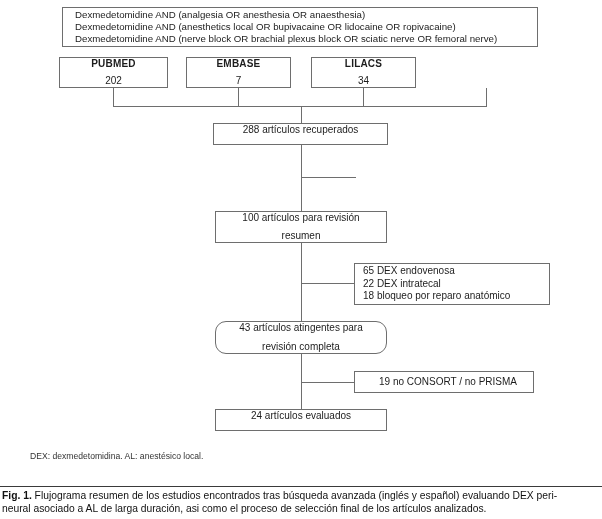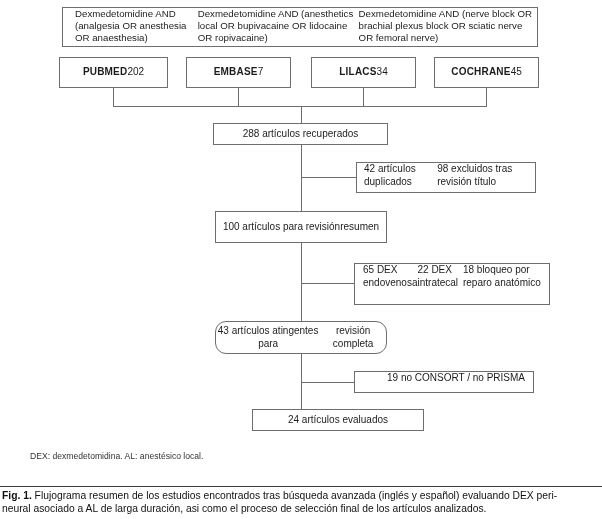--- a/index.html
+++ b/index.html
@@ -19,28 +19,28 @@
   .box {
     position: absolute;
     border: 1px solid #6e6e6e;
     background: #ffffff;
     font-size: 10px;
     line-height: 12.5px;
     color: #1c1c1c;
   }
   .box.center {
     display: flex;
-    flex-direction: row;
+    flex-direction: column;
     align-items: center;
-    justify-content: center;
+    justify-content: space-between;
     text-align: center;
   }
   .box.leftalign {
     display: flex;
-    flex-direction: row;
+    flex-direction: column;
     justify-content: center;
     text-align: left;
   }
   .query-box {
     left: 62px; top: 7px; width: 476px; height: 40px;
     padding-left: 12px;
     font-size: 9.7px;
     line-height: 12.2px;
   }
   .db-box { top: 57px; height: 31px; }
@@ -88,43 +88,35 @@
     <div class="db-count">202</div>
   </div>
   <div class="box center db-box" style="left:186px; width:105px;">
     <div class="db-name">EMBASE</div>
     <div class="db-count">7</div>
   </div>
   <div class="box center db-box" style="left:311px; width:105px;">
     <div class="db-name">LILACS</div>
     <div class="db-count">34</div>
   </div>
-  <div class="box center db-box" style="left:434px; width:105px;">
-    <div class="db-name">COCHRANE</div>
-    <div class="db-count">45</div>
-  </div>
 
   <div class="line" style="left:113px; top:88px; width:1px; height:18px;"></div>
   <div class="line" style="left:238px; top:88px; width:1px; height:18px;"></div>
   <div class="line" style="left:363px; top:88px; width:1px; height:18px;"></div>
   <div class="line" style="left:486px; top:88px; width:1px; height:18px;"></div>
   <div class="line" style="left:113px; top:106px; width:374px; height:1px;"></div>
   <div class="line" style="left:301px; top:106px; width:1px; height:17px;"></div>
 
   <div class="box center" style="left:213px; top:123px; width:175px; height:22px;">
     <div>288 artículos recuperados</div>
   </div>
 
   <div class="line" style="left:301px; top:145px; width:1px; height:66px;"></div>
   <div class="line" style="left:301px; top:177px; width:55px; height:1px;"></div>
 
-  <div class="box leftalign" style="left:356px; top:162px; width:180px; height:31px; padding-left:7px;">
-    <div>42 artículos duplicados</div>
-    <div>98 excluidos tras revisión título</div>
-  </div>
 
   <div class="box center" style="left:215px; top:211px; width:172px; height:32px;">
     <div>100 artículos para revisión</div>
     <div>resumen</div>
   </div>
 
   <div class="line" style="left:301px; top:243px; width:1px; height:78px;"></div>
   <div class="line" style="left:301px; top:283px; width:53px; height:1px;"></div>
 
   <div class="box leftalign" style="left:354px; top:263px; width:196px; height:42px; padding-left:8px;">
@@ -138,21 +130,21 @@
     <div>revisión completa</div>
   </div>
 
   <div class="line" style="left:301px; top:354px; width:1px; height:55px;"></div>
   <div class="line" style="left:301px; top:382px; width:53px; height:1px;"></div>
 
   <div class="box leftalign" style="left:354px; top:371px; width:180px; height:22px; padding-left:24px;">
     <div>19 no CONSORT / no PRISMA</div>
   </div>
 
-  <div class="box center" style="left:215px; top:409px; width:172px; height:22px;margin-left:37px;">
+  <div class="box center" style="left:215px; top:409px; width:172px; height:22px;">
     <div>24 artículos evaluados</div>
   </div>
 
   <div class="footnote">DEX: dexmedetomidina. AL: anestésico local.</div>
 
   <div class="caption-rule"></div>
   <div class="caption">
     <div><b>Fig. 1.</b><span> Flujograma resumen de los estudios encontrados tras búsqueda avanzada (inglés y español) evaluando DEX peri-</span></div>
     <div><span>neural asociado a AL de larga duración, asi como el proceso de selección final de los artículos analizados.</span></div>
   </div>

